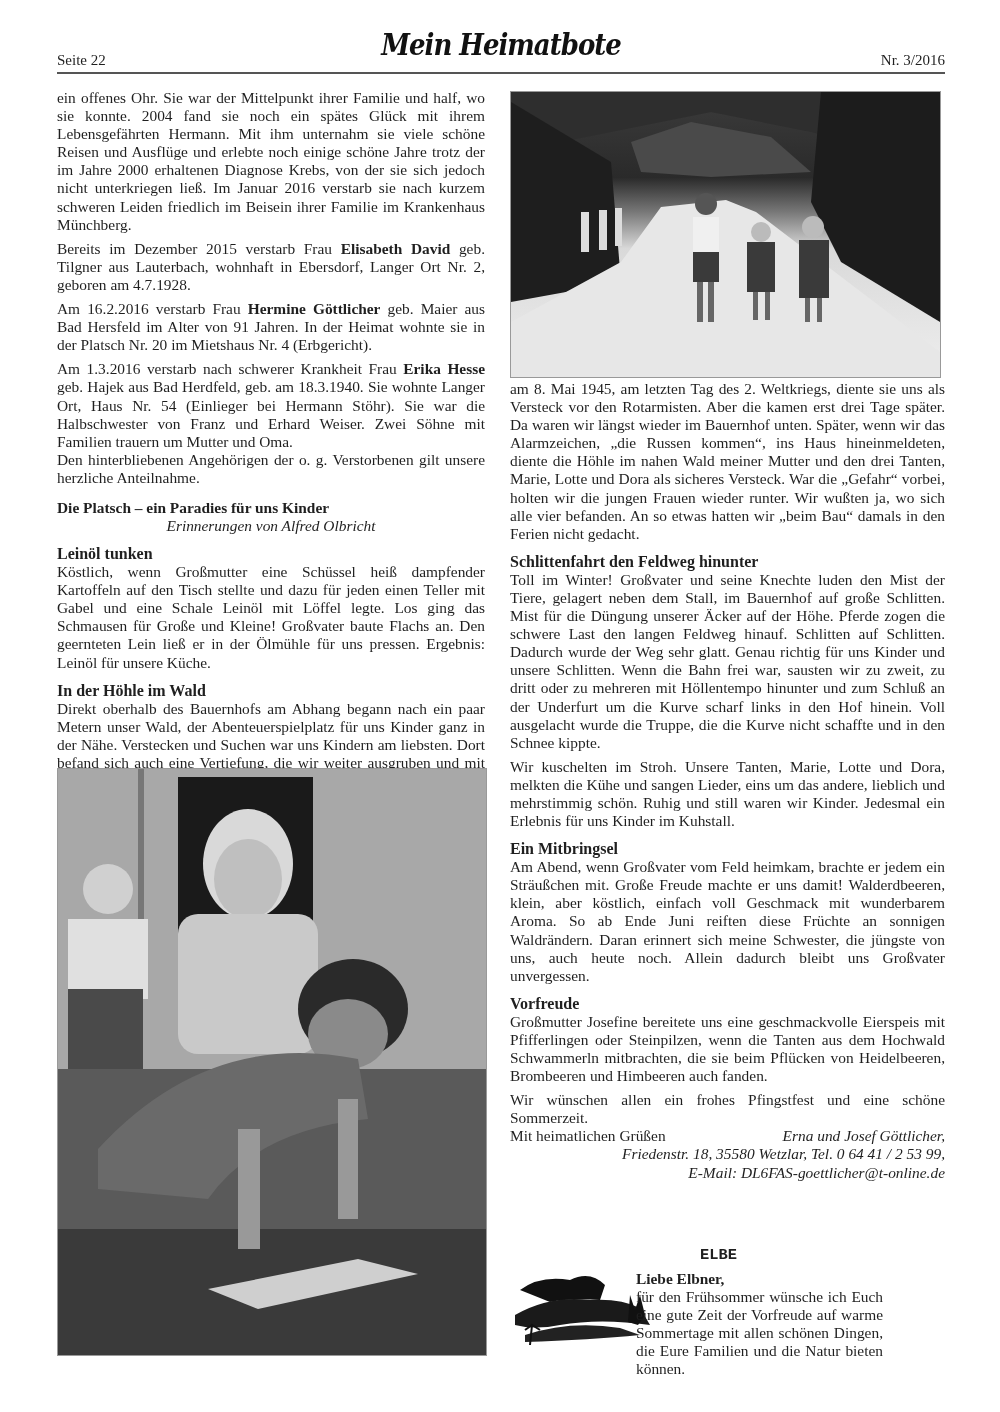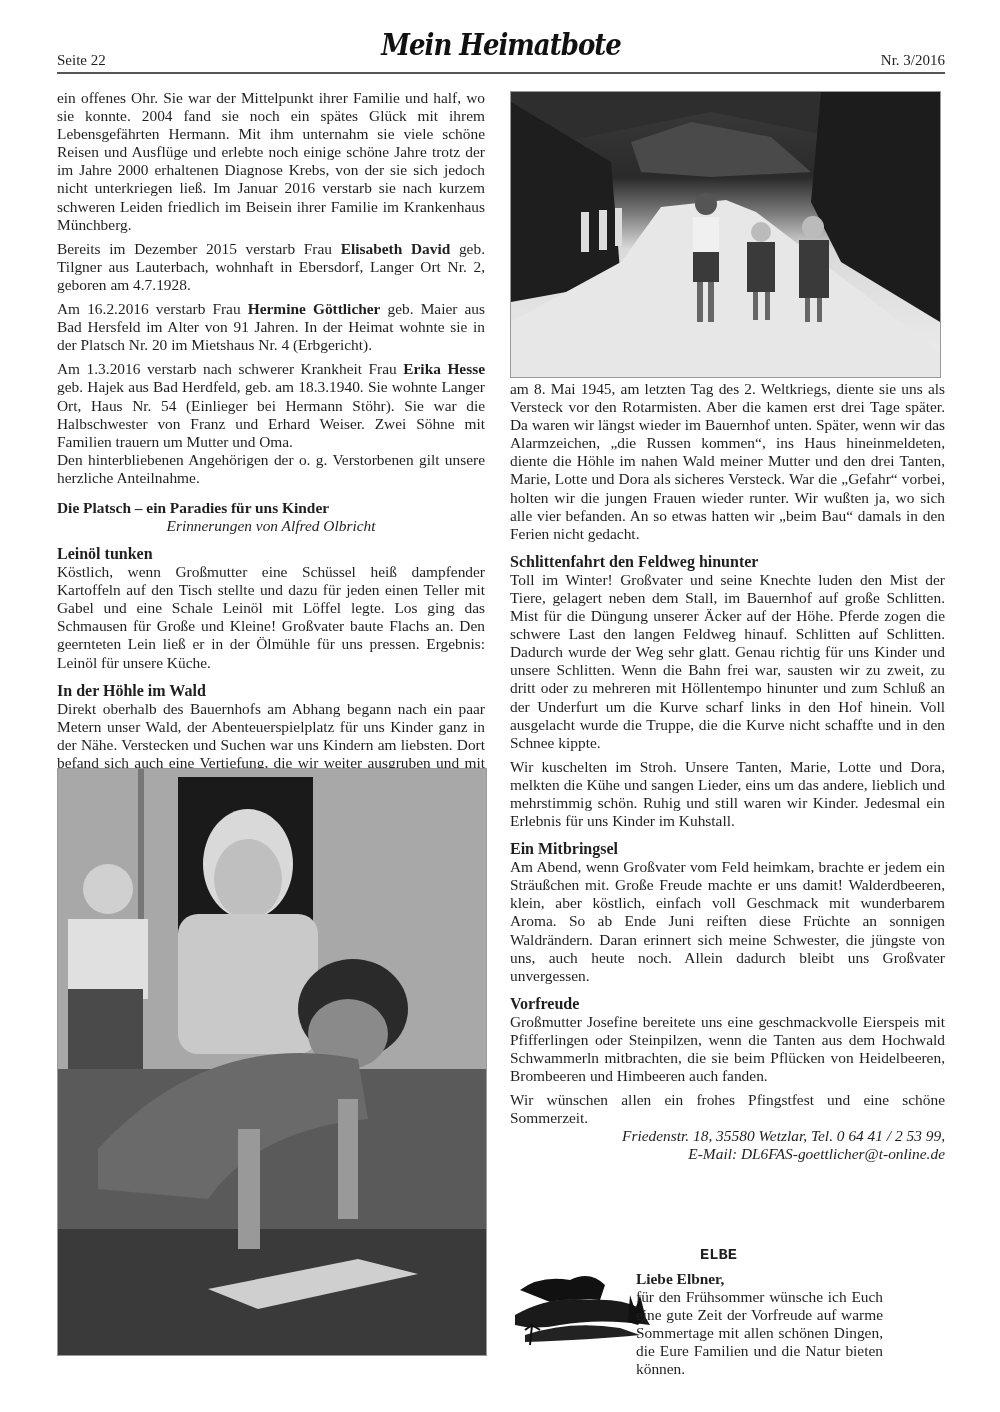--- a/index.html
+++ b/index.html
@@ -93,20 +93,24 @@
 <div class="col col-right">
   <p>am 8. Mai 1945, am letzten Tag des 2. Weltkriegs, diente sie uns als Versteck vor den Rotarmisten. Aber die kamen erst drei Tage später. Da waren wir längst wieder im Bauernhof unten. Später, wenn wir das Alarmzeichen, „die Russen kommen“, ins Haus hineinmeldeten, diente die Höhle im nahen Wald meiner Mutter und den drei Tanten, Marie, Lotte und Dora als sicheres Versteck. War die „Gefahr“ vorbei, holten wir die jungen Frauen wieder runter. Wir wußten ja, wo sich alle vier befanden. An so etwas hatten wir „beim Bau“ damals in den Ferien nicht gedacht.</p>
   <h3>Schlittenfahrt den Feldweg hinunter</h3>
   <p>Toll im Winter! Großvater und seine Knechte luden den Mist der Tiere, gelagert neben dem Stall, im Bauernhof auf große Schlitten. Mist für die Düngung unserer Äcker auf der Höhe. Pferde zogen die schwere Last den langen Feldweg hinauf. Schlitten auf Schlitten. Dadurch wurde der Weg sehr glatt. Genau richtig für uns Kinder und unsere Schlitten. Wenn die Bahn frei war, sausten wir zu zweit, zu dritt oder zu mehreren mit Höllentempo hinunter und zum Schluß an der Underfurt um die Kurve scharf links in den Hof hinein. Voll ausgelacht wurde die Truppe, die die Kurve nicht schaffte und in den Schnee kippte.</p>
   <p>Wir kuschelten im Stroh. Unsere Tanten, Marie, Lotte und Dora, melkten die Kühe und sangen Lieder, eins um das andere, lieblich und mehrstimmig schön. Ruhig und still waren wir Kinder. Jedesmal ein Erlebnis für uns Kinder im Kuhstall.</p>
   <h3>Ein Mitbringsel</h3>
   <p>Am Abend, wenn Großvater vom Feld heimkam, brachte er jedem ein Sträußchen mit. Große Freude machte er uns damit! Walderdbeeren, klein, aber köstlich, einfach voll Geschmack mit wunderbarem Aroma. So ab Ende Juni reiften diese Früchte an sonnigen Waldrändern. Daran erinnert sich meine Schwester, die jüngste von uns, auch heute noch. Allein dadurch bleibt uns Großvater unvergessen.</p>
   <h3>Vorfreude</h3>
   <p>Großmutter Josefine bereitete uns eine geschmackvolle Eierspeis mit Pfifferlingen oder Steinpilzen, wenn die Tanten aus dem Hochwald Schwammerln mitbrachten, die sie beim Pflücken von Heidelbeeren, Brombeeren und Himbeeren auch fanden.</p>
   <p class="np" style="">Wir wünschen allen ein frohes Pfingstfest und eine schöne Sommerzeit.</p>
+  <div class="sig-row">
+    <span>Mit heimatlichen Grüßen</span>
+    <span class="it">Erna und Josef Göttlicher,</span>
+  </div>
   <div class="sig-right">Friedenstr. 18, 35580 Wetzlar, Tel. 0 64 41 / 2 53 99,</div>
   <div class="sig-right">E-Mail: DL6FAS-goettlicher@t-online.de</div>
 </div>
 
 <div class="photo photo-bottom">
   <svg width="428" height="586" viewBox="0 0 428 586">
     <rect x="0" y="0" width="428" height="300" fill="#a8a8a8"></rect>
     <rect x="120" y="8" width="135" height="170" fill="#1a1a1a"></rect>
     <rect x="80" y="0" width="6" height="150" fill="#777"></rect>
     <rect x="0" y="300" width="428" height="286" fill="#5a5a5a"></rect>

